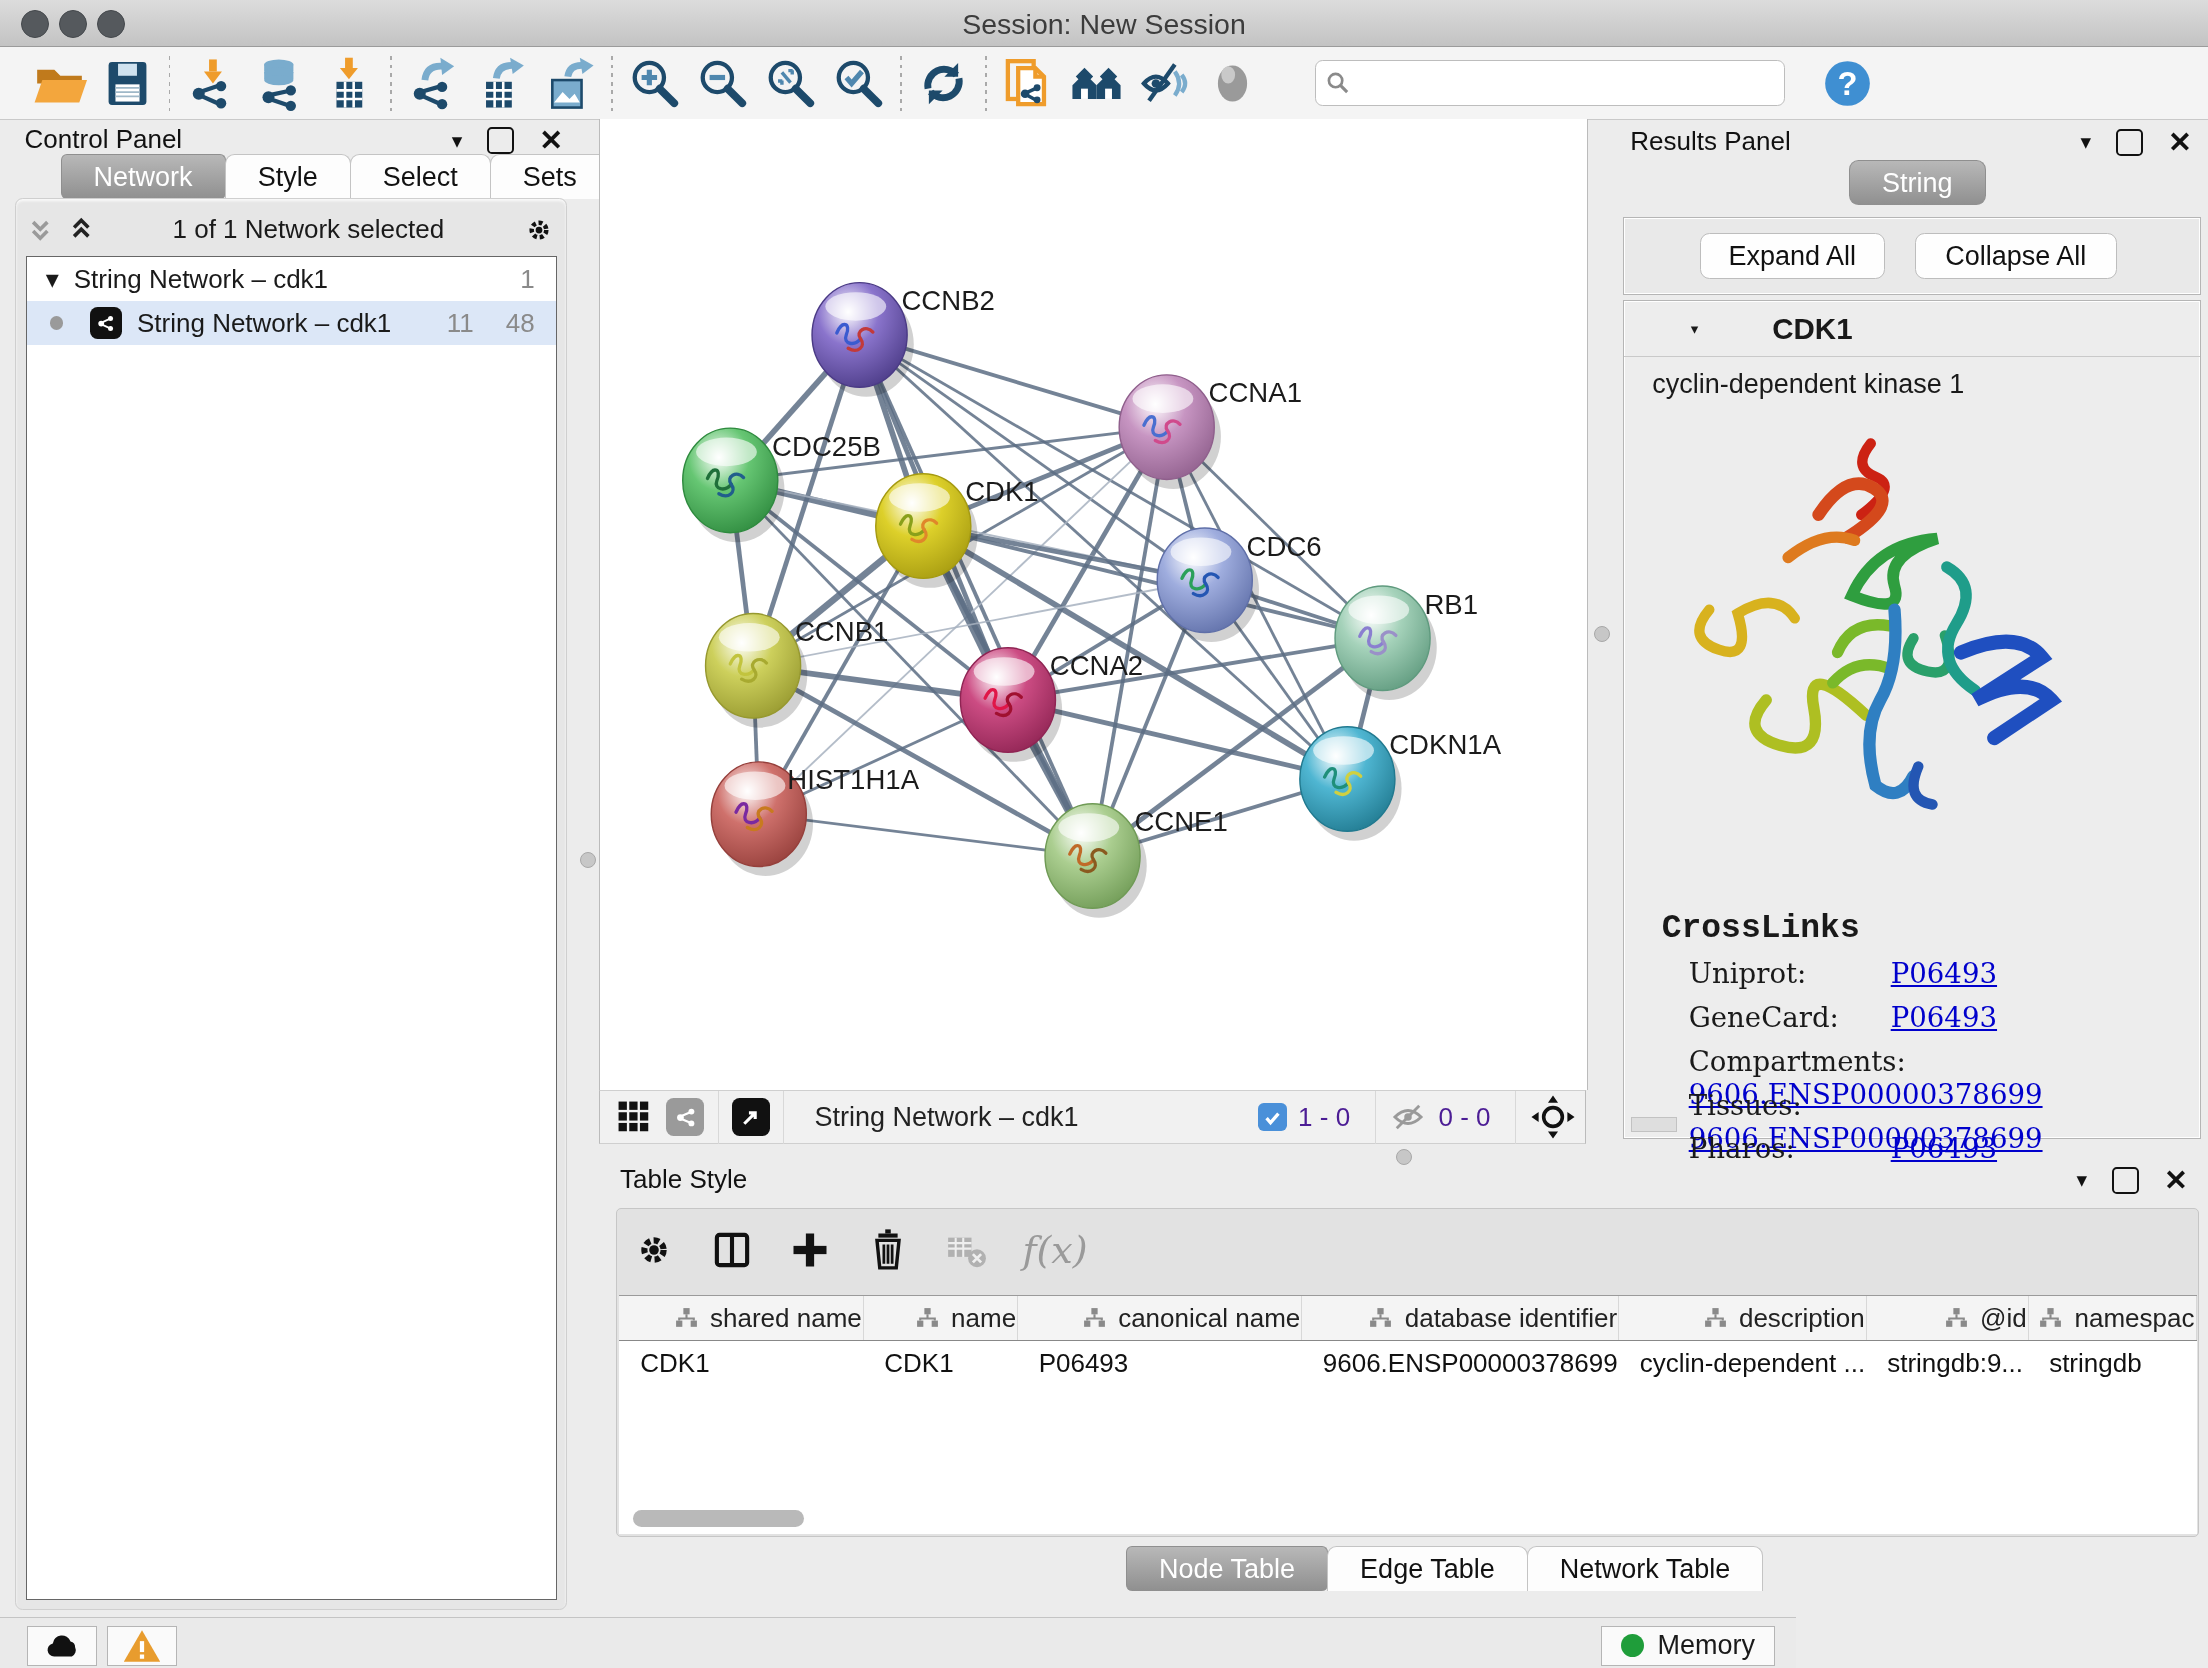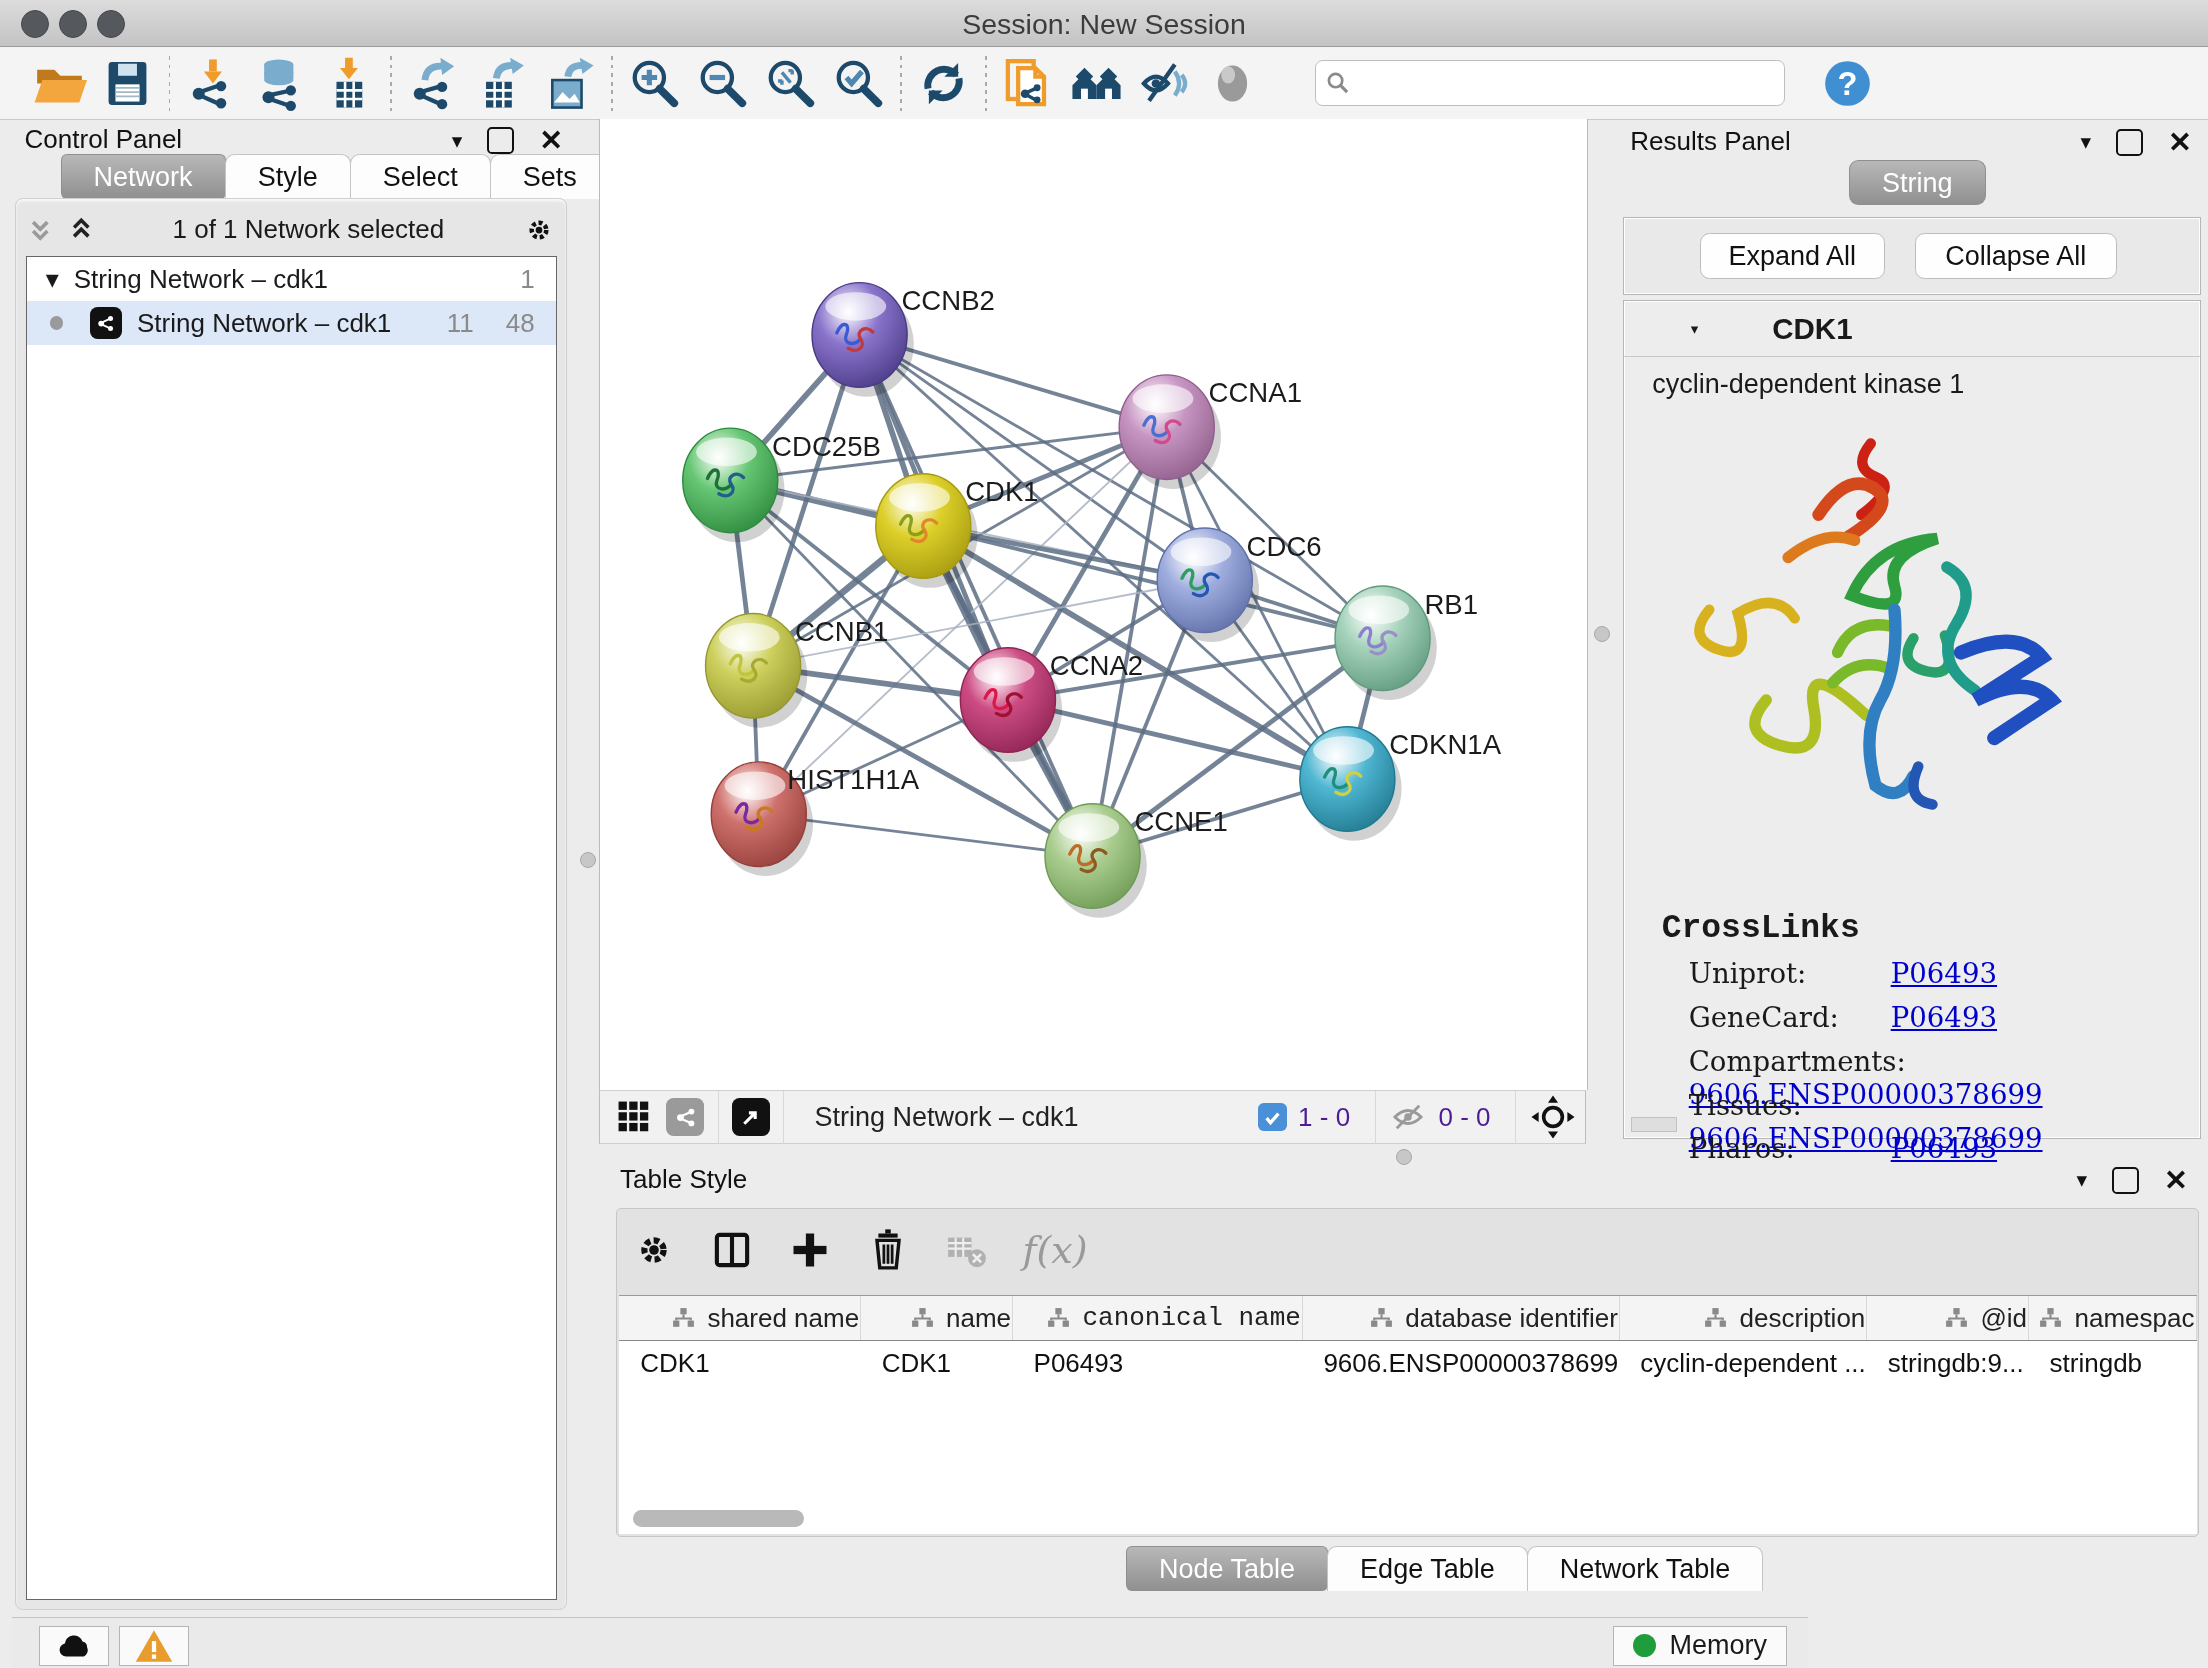--- a/index.html
+++ b/index.html
@@ -84,21 +84,21 @@
     border:1px solid #c6c6c6;border-radius:5px;}
   #tp-toolbar{position:absolute;left:15px;top:9.5px;height:63px;display:flex;align-items:center;gap:34px;}
   #tp-table{position:absolute;left:1.9px;top:86px;right:1.9px;bottom:1.9px;background:#fff;border-top:1.9px solid #9a9a9a;overflow:hidden;}
   table{border-collapse:collapse;table-layout:fixed;}
   th{height:42px;background:#f4f4f4;border-bottom:1.9px solid #888;border-right:1px solid #d8d8d8;
      font-size:26px;font-weight:normal;color:#222;white-space:nowrap;overflow:hidden;}
   td{height:42px;font-size:26px;padding-left:21px;white-space:nowrap;overflow:hidden;color:#111;}
   .thc{display:flex;align-items:center;justify-content:flex-end;gap:11.4px;}
   #tp-hscroll{position:absolute;left:13.3px;bottom:7.6px;width:171px;height:17px;background:#b9b9b9;border-radius:8.6px;}
   
-  #statusbar{left:0;top:1617px;width:1796px;height:51px;background:#eaeaea;border-top:1px solid #c4c4c4;margin-left:12px;}
+  #statusbar{left:0;top:1617px;width:1796px;height:51px;background:#eaeaea;border-top:1px solid #c4c4c4;}
   .stbtn{position:absolute;top:7.6px;width:68px;height:38px;background:#fafafa;border:1.9px solid #b5b5b5;
     display:flex;align-items:center;justify-content:center;}
   #memory-btn{position:absolute;right:21px;top:7.6px;height:38px;padding:0 19px;background:#fafafa;
     border:1.9px solid #b5b5b5;display:flex;align-items:center;gap:13.3px;font-size:27px;}
   #memory-dot{width:23px;height:23px;border-radius:50%;background:#1f9d3a;}
   .navy{fill:#1d4a6b;} .lblue{fill:#7aaccd;} .orange{fill:#ef9c2b;}
 </style>
 </head>
 <body>
 
@@ -678,21 +678,21 @@
                   <div class="thc">
                     <svg viewBox="0 0 24 24" style="width:25px;height:25px">
                       <rect x="9" y="2" width="6" height="6" fill="#8a8a8a"></rect>
                       <rect x="2" y="14" width="6" height="6" fill="#8a8a8a"></rect>
                       <rect x="16" y="14" width="6" height="6" fill="#8a8a8a"></rect>
                       <path d="M12 8v4M5 14v-2h14v2" stroke="#8a8a8a" stroke-width="2" fill="none"></path>
                     </svg>
                     <span>name</span>
                   </div>
                 </th>
-                <th style="width: 297px; font-family: Liberation Mono, monospace;">
+                <th style="width: 297px;">
                   <div class="thc">
                     <svg viewBox="0 0 24 24" style="width:25px;height:25px">
                       <rect x="9" y="2" width="6" height="6" fill="#8a8a8a"></rect>
                       <rect x="2" y="14" width="6" height="6" fill="#8a8a8a"></rect>
                       <rect x="16" y="14" width="6" height="6" fill="#8a8a8a"></rect>
                       <path d="M12 8v4M5 14v-2h14v2" stroke="#8a8a8a" stroke-width="2" fill="none"></path>
                     </svg>
                     <span>canonical name</span>
                   </div>
                 </th>

